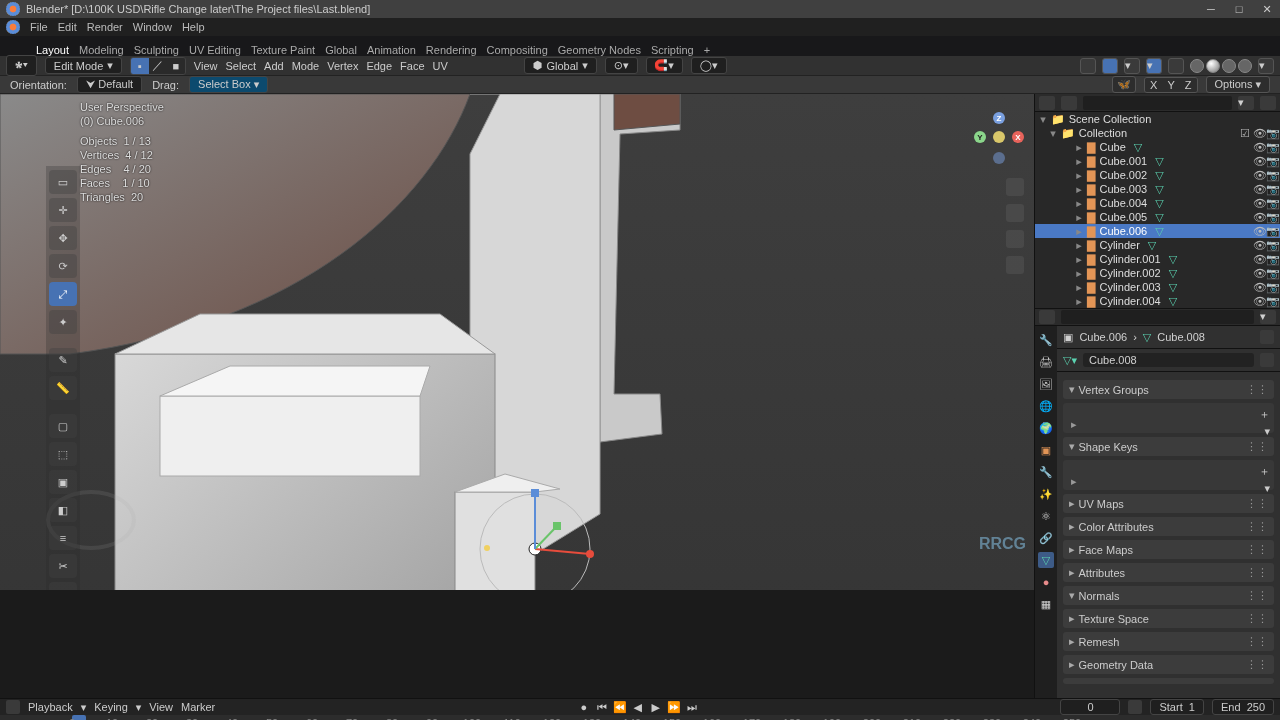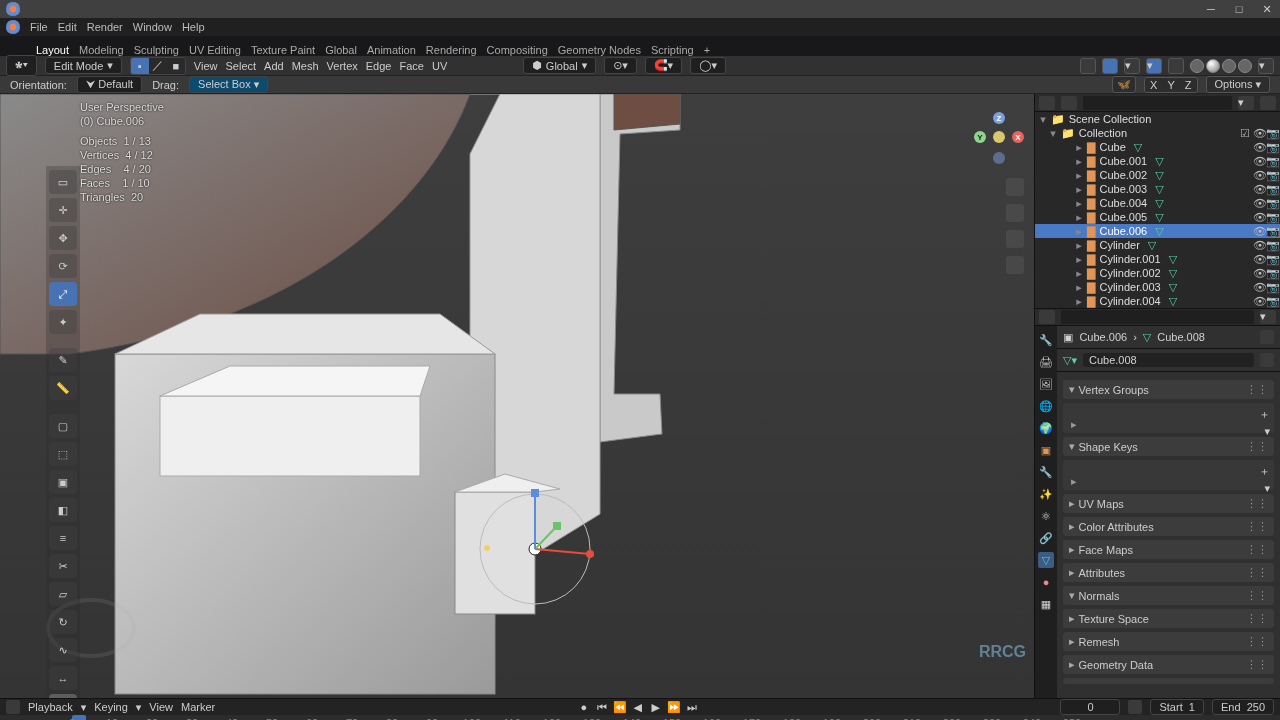--- a/index.html
+++ b/index.html
@@ -33,21 +33,21 @@
   .subrow .right3 { margin-left: auto; display: flex; gap: 8px; align-items: center; }
   .subrow .axisbadge { display: flex; border: 1px solid #555; border-radius: 3px; overflow: hidden; }
   .subrow .axisbadge span { padding: 1px 5px; background: #2d2d2d; }
 
   .main { display: flex; height: 604px; }
   .toolbar-left { width: 34px; background: #2b2b2b44; display: flex; flex-direction: column; gap: 4px; padding: 4px 3px; position: absolute; left: 46px; top: 72px; z-index: 5; }
   .toolbar-left .tool { width: 28px; height: 24px; border-radius: 4px; background: #40404066; display: flex; align-items: center; justify-content: center; color: #ccc; }
   .toolbar-left .tool.active { background: #4772b3; color: #fff; }
   .toolbar-left .tool.shrink { background: #5d5d5d; }
 
-  .viewport { position: relative; width: 1034px; height: 604px; background: #393939; overflow: hidden; }
+  .viewport { position: relative; width: 1034px; height: 496px; background: #393939; overflow: hidden; }
   .viewport svg.scene { position: absolute; inset: 0; }
   .viewport .overlay-text { position: absolute; left: 80px; top: 6px; color: #ddd; text-shadow: 0 0 2px #000; line-height: 14px; }
 
   .nav-giz { position: absolute; right: 10px; top: 18px; width: 50px; height: 50px; }
   .nav-giz .ball { width: 12px; height: 12px; border-radius: 50%; position: absolute; display: flex; align-items: center; justify-content: center; font-size: 8px; font-weight: bold; }
   .nav-side { position: absolute; right: 10px; top: 84px; display: flex; flex-direction: column; gap: 8px; }
   .nav-side .nic { width: 18px; height: 18px; background: #55555588; border-radius: 3px; }
 
   .right-col { width: 246px; background: #2b2b2b; display: flex; flex-direction: column; border-left: 1px solid #111; }
   .outliner-top { height: 18px; background: #2b2b2b; display: flex; align-items: center; gap: 6px; padding: 0 4px; border-bottom: 1px solid #111; }
@@ -93,20 +93,21 @@
   .timeline .cursor { position: absolute; left: 72px; top: 0; bottom: 0; width: 14px; background: #4772b3; color: #fff; display: flex; align-items: center; justify-content: center; border-radius: 2px; }
 
   .watermark { position: absolute; bottom: 24px; right: 8px; width: 140px; height: 44px; opacity: 0.6; pointer-events: none; display: flex; align-items: center; justify-content: flex-end; color: #7fb5d5; font-weight: bold; font-size: 16px; }
   .watermark2 { position: absolute; left: 46px; bottom: 40px; width: 90px; height: 60px; opacity: 0.15; pointer-events: none; border: 4px solid #aaa; border-radius: 50%; }
 </style>
 </head>
 <body>
 
 <div class="titlebar">
   <div class="logo"></div>
+  <span>Blender* [D:\100K USD\Rifle Change later\The Project files\Last.blend]</span>
   <div class="winbtns">
     <span>─</span>
     <span>□</span>
     <span>✕</span>
   </div>
 </div>
 
 <div class="menubar">
   <span style="width:14px;height:14px;background:radial-gradient(circle,#fa7d3c 35%,#5b8dd8 36% 70%,#fff 71%);border-radius:50%;"></span>
   <span>File</span>
@@ -135,21 +136,21 @@
   <span class="dd">🞳▾</span>
   <span class="dd"><span>Edit Mode</span> ▾</span>
   <div class="seg">
     <span class="on">▪</span>
     <span>／</span>
     <span>■</span>
   </div>
   <span>View</span>
   <span>Select</span>
   <span>Add</span>
-  <span>Mesh</span>
+  <span>Mode</span>
   <span>Vertex</span>
   <span>Edge</span>
   <span>Face</span>
   <span>UV</span>
   <span style="flex:0 0 60px"></span>
   <span class="dd">⬢ <span>Global</span> ▾</span>
   <span class="dd">⊙▾</span>
   <span class="dd">🧲▾</span>
   <span class="dd">◯▾</span>
   <div class="right2">

